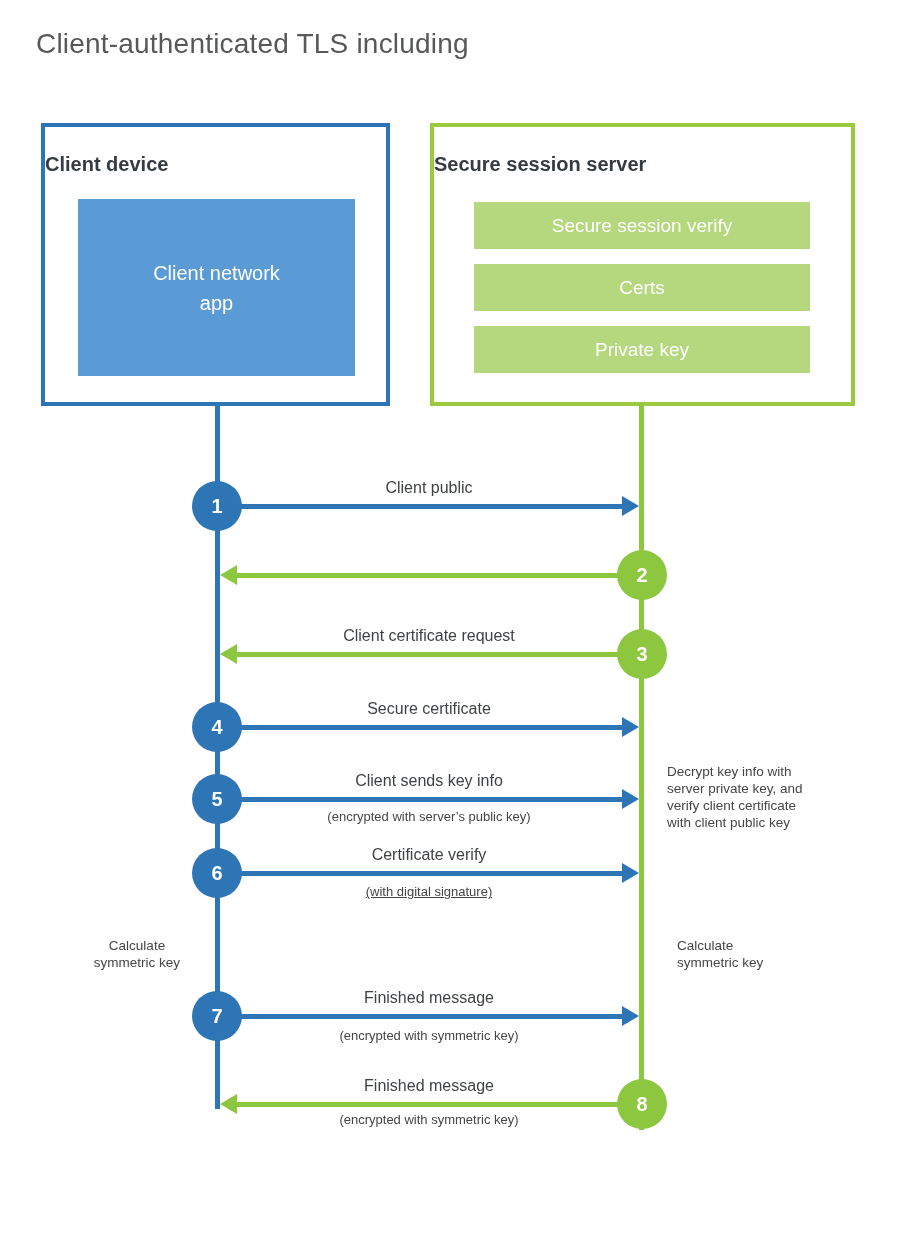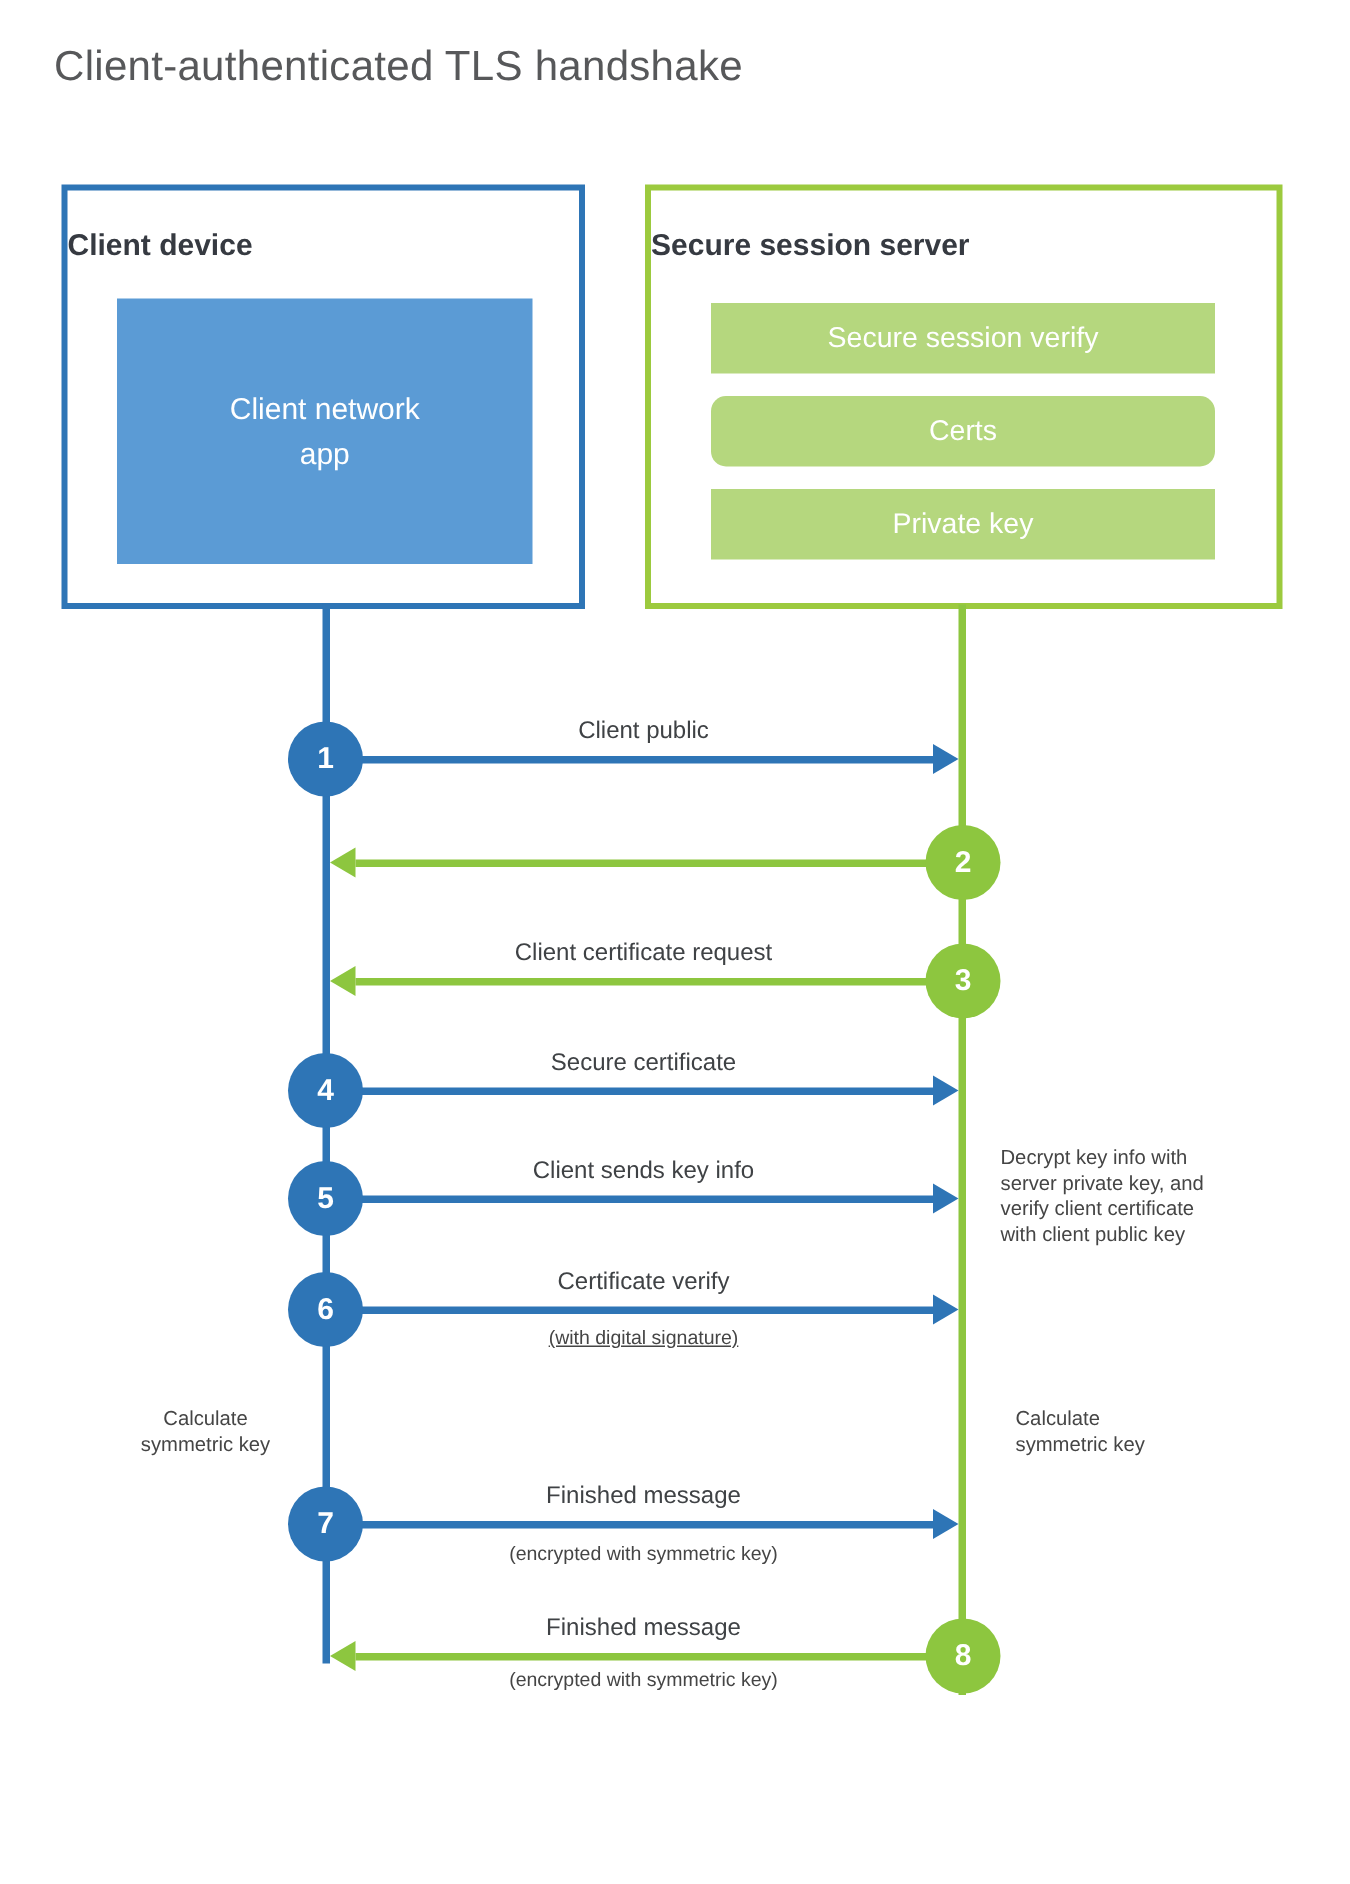--- a/index.html
+++ b/index.html
@@ -121,35 +121,35 @@
   }
   .note-decrypt { left: 667px; top: 763px; width: 170px; text-align: left; }
   .note-calc-left { left: 72px; top: 937px; width: 130px; text-align: center; }
   .note-calc-right { left: 677px; top: 937px; width: 130px; text-align: left; }
 </style>
 </head>
 <body>
 
 <div class="canvas">
 
-  <div class="title">Client-authenticated TLS handshake</div>
+  <div class="title">Client-authenticated TLS including</div>
 
   <div class="actor-box client-box">
     <div class="actor-title">Client device</div>
   </div>
   <div class="client-app">
     <span>Client network</span>
     <span>app</span>
   </div>
 
   <div class="actor-box server-box">
     <div class="actor-title">Secure session server</div>
   </div>
   <div class="module-bar" style="top:202px;">Secure session verify</div>
-  <div class="module-bar" style="top:264px;border-radius:10px;">Certs</div>
+  <div class="module-bar" style="top:264px;">Certs</div>
   <div class="module-bar" style="top:326px;">Private key</div>
 
   <div class="lifeline lifeline-blue"></div>
   <div class="lifeline lifeline-green"></div>
 
   <div class="msg-label" style="top:479px;">Client public</div>
   <div class="msg-line blue" style="left:220px; top:504px; width:402px;"></div>
   <div class="arrow-head right" style="left:622px; top:496px;"></div>
   <div class="step-circle blue" style="top:481px;">
     <span>1</span>
@@ -171,20 +171,21 @@
   <div class="msg-label" style="top:700px;">Secure certificate</div>
   <div class="msg-line blue" style="left:220px; top:725px; width:402px;"></div>
   <div class="arrow-head right" style="left:622px; top:717px;"></div>
   <div class="step-circle blue" style="top:702px;">
     <span>4</span>
   </div>
 
   <div class="msg-label" style="top:772px;">Client sends key info</div>
   <div class="msg-line blue" style="left:220px; top:797px; width:402px;"></div>
   <div class="arrow-head right" style="left:622px; top:789px;"></div>
+  <div class="msg-sub" style="top:809px;">(encrypted with server’s public key)</div>
   <div class="step-circle blue" style="top:774px;">
     <span>5</span>
   </div>
 
   <div class="msg-label" style="top:846px;">Certificate verify</div>
   <div class="msg-line blue" style="left:220px; top:871px; width:402px;"></div>
   <div class="arrow-head right" style="left:622px; top:863px;"></div>
   <div class="msg-sub" style="top:884px;text-decoration:underline;">(with digital signature)</div>
   <div class="step-circle blue" style="top:848px;">
     <span>6</span>

